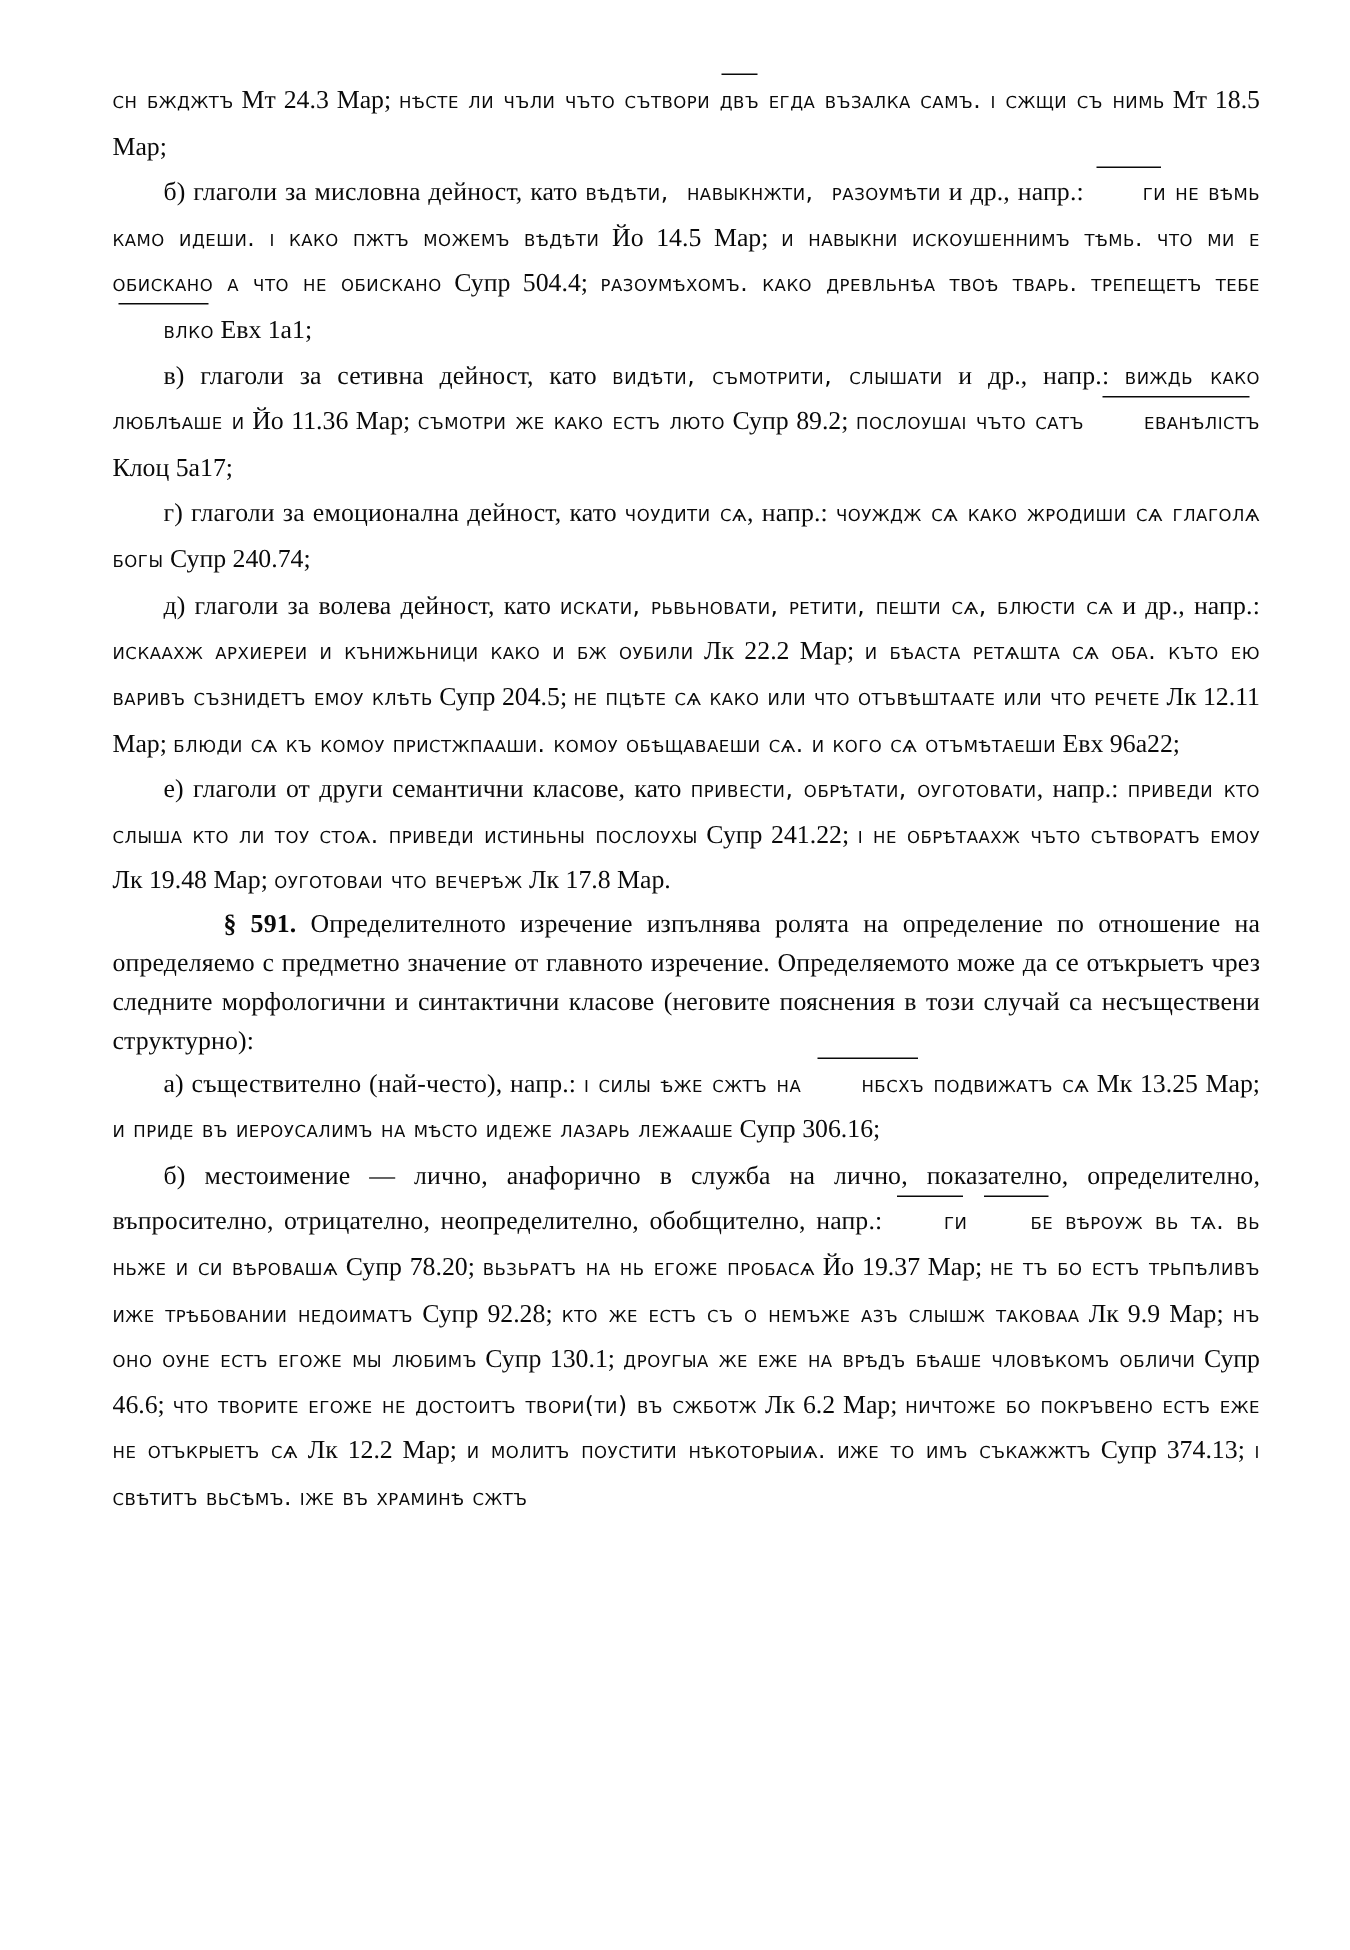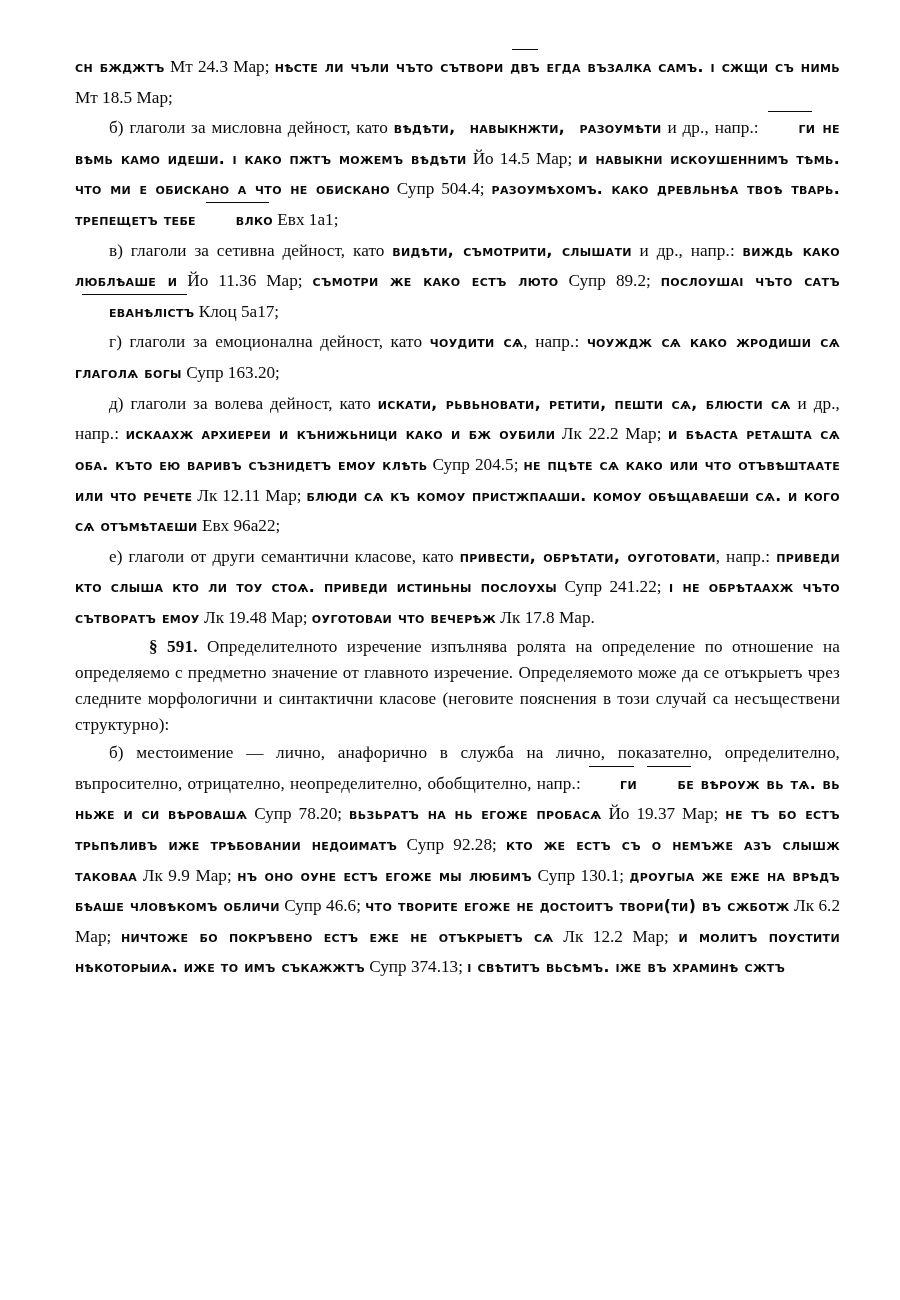--- a/index.html
+++ b/index.html
@@ -38,21 +38,21 @@
   p.para.indent {
     text-indent: 34px;
   }
   
   p.mixed {
     line-height: 1.78;
   }
   
   .ocs {
     font-family: "DejaVu Sans", "Liberation Sans", sans-serif;
-    font-weight: 700;
+    font-weight: 400;
     font-size: 15.6px;
     letter-spacing: 0.35px;
     font-feature-settings: "smcp";
     font-variant: small-caps;
     text-transform: lowercase;
   }
   
   .ref {
     font-family: "Liberation Serif", "DejaVu Serif", serif;
     font-weight: 400;
@@ -101,26 +101,27 @@
 </head>
 <body>
 
 <div class="page">
   <div class="textblock">
 
     <div id="body-top">
         <p class="para mixed"><span class="ocs">сн бжджтъ</span><span class="ref"> Мт 24.3 Мар; </span><span class="ocs">нѣсте ли чъли чъто сътвори </span><span class="ocs titlo">двъ</span><span class="ocs"> егда възалка самъ. і сжщи съ нимь</span><span class="ref"> Мт 18.5 Мар;</span></p>
         <p class="para indent mixed"><span>б) глаголи за мисловна дейност, като </span><span class="ocs">вѣдѣти,&nbsp; навыкнжти,&nbsp; разоумѣти</span><span> и др., напр.: </span><span class="ocs titlo">ги</span><span class="ocs"> не вѣмь камо идеши. і како пжтъ можемъ вѣдѣти</span><span class="ref"> Йо 14.5 Мар; </span><span class="ocs">и навыкни искоушеннимъ тѣмь. что ми е обискано а что не обискано</span><span class="ref"> Супр 504.4; </span><span class="ocs">разоумѣхомъ. како древльнѣа твоѣ тварь. трепещетъ тебе </span><span class="ocs titlo">влко</span><span class="ref"> Евх 1a1;</span></p>
         <p class="para indent mixed"><span>в) глаголи за сетивна дейност, като </span><span class="ocs">видѣти, съмотрити, слышати</span><span> и др., напр.: </span><span class="ocs">виждь како люблѣаше и</span><span class="ref"> Йо 11.36 Мар; </span><span class="ocs">съмотри же како естъ люто</span><span class="ref"> Супр 89.2; </span><span class="ocs">послоушаі чъто сатъ </span><span class="ocs titlo">еванѣлістъ</span><span class="ref"> Клоц 5a17;</span></p>
-        <p class="para indent mixed"><span>г) глаголи за емоционална дейност, като </span><span class="ocs">чоудити сѧ</span><span>, напр.: </span><span class="ocs">чоуждж сѧ како жродиши сѧ глаголѧ богы</span><span class="ref"> Супр 163.20;</span></p>
+        <p class="para indent mixed"><span>г) глаголи за емоционална дейност, като </span><span class="ocs">чоудити сѧ</span><span>, напр.: </span><span class="ocs">чоуждж сѧ како жродиши сѧ глаголѧ богы</span><span class="ref"> Супр 240.74;</span></p>
         <p class="para indent mixed"><span>д) глаголи за волева дейност, като </span><span class="ocs">искати, рьвьновати, ретити, пешти сѧ, блюсти сѧ</span><span> и др., напр.: </span><span class="ocs">искаахж архиереи и кънижьници како и бж оубили</span><span class="ref"> Лк 22.2 Мар; </span><span class="ocs">и бѣаста ретѧшта сѧ оба. къто ею варивъ съзнидетъ емоу клѣть</span><span class="ref"> Супр 204.5; </span><span class="ocs">не пцѣте сѧ како или что отъвѣштаате или что речете</span><span class="ref"> Лк 12.11 Мар; </span><span class="ocs">блюди сѧ къ комоу пристжпааши. комоу обѣщаваеши сѧ. и кого сѧ отъмѣтаеши</span><span class="ref"> Евх 96a22;</span></p>
         <p class="para indent mixed"><span>е) глаголи от други семантични класове, като </span><span class="ocs">привести, обрѣтати, оуготовати</span><span>, напр.: </span><span class="ocs">приведи кто слыша кто ли тоу стоѧ. приведи истиньны послоухы</span><span class="ref"> Супр 241.22; </span><span class="ocs">і не обрѣтаахж чъто сътворатъ емоу</span><span class="ref"> Лк 19.48 Мар; </span><span class="ocs">оуготоваи что вечерѣж</span><span class="ref"> Лк 17.8 Мар.</span></p>
       </div>
 
 
     <div id="body-bottom">
         <p class="para indent"><span class="sect-sign">§ 591.</span><span> Определителното изречение изпълнява ролята на определение по отношение на определяемо с предметно значение от главното изречение. Определяемото може да се отъкрыетъ чрез следните морфологични и синтактични класове (неговите пояснения в този случай са несъществени структурно):</span></p>
+        <p class="para indent mixed"><span>а) съществително (най-често), напр.: </span><span class="ocs">і силы ѣже сжтъ на </span><span class="ocs titlo">нбсхъ</span><span class="ocs"> подвижатъ сѧ</span><span class="ref"> Мк 13.25 Мар; </span><span class="ocs">и приде въ иероусалимъ на мѣсто идеже лазарь лежааше</span><span class="ref"> Супр 306.16;</span></p>
         <p class="para indent mixed"><span>б) местоимение — лично, анафорично в служба на лично, показателно, определително, въпросително, отрицателно, неопределително, обобщително, напр.: </span><span class="ocs titlo">ги</span><span class="ocs"> </span><span class="ocs titlo">бе</span><span class="ocs"> вѣроуж вь тѧ. вь ньже и си вѣровашѧ</span><span class="ref"> Супр 78.20; </span><span class="ocs">вьзьратъ на нь егоже пробасѧ</span><span class="ref"> Йо 19.37 Мар; </span><span class="ocs">не тъ бо естъ трьпѣливъ иже трѣбовании недоиматъ</span><span class="ref"> Супр 92.28; </span><span class="ocs">кто же естъ съ о немъже азъ слышж таковаа</span><span class="ref"> Лк 9.9 Мар; </span><span class="ocs">нъ оно оуне естъ егоже мы любимъ</span><span class="ref"> Супр 130.1; </span><span class="ocs">дроугыа же еже на врѣдъ бѣаше чловѣкомъ обличи</span><span class="ref"> Супр 46.6; </span><span class="ocs">что творите егоже не достоитъ твори(ти) въ сжботж</span><span class="ref"> Лк 6.2 Мар; </span><span class="ocs">ничтоже бо покръвено естъ еже не отъкрыетъ сѧ</span><span class="ref"> Лк 12.2 Мар; </span><span class="ocs">и молитъ поустити нѣкоторыиѧ. иже то имъ съкажжтъ</span><span class="ref"> Супр 374.13; </span><span class="ocs">і свѣтитъ вьсѣмъ. іже въ храминѣ сжтъ</span></p>
       </div>
 
   </div>
 
 </div>
 
 </body></html>

